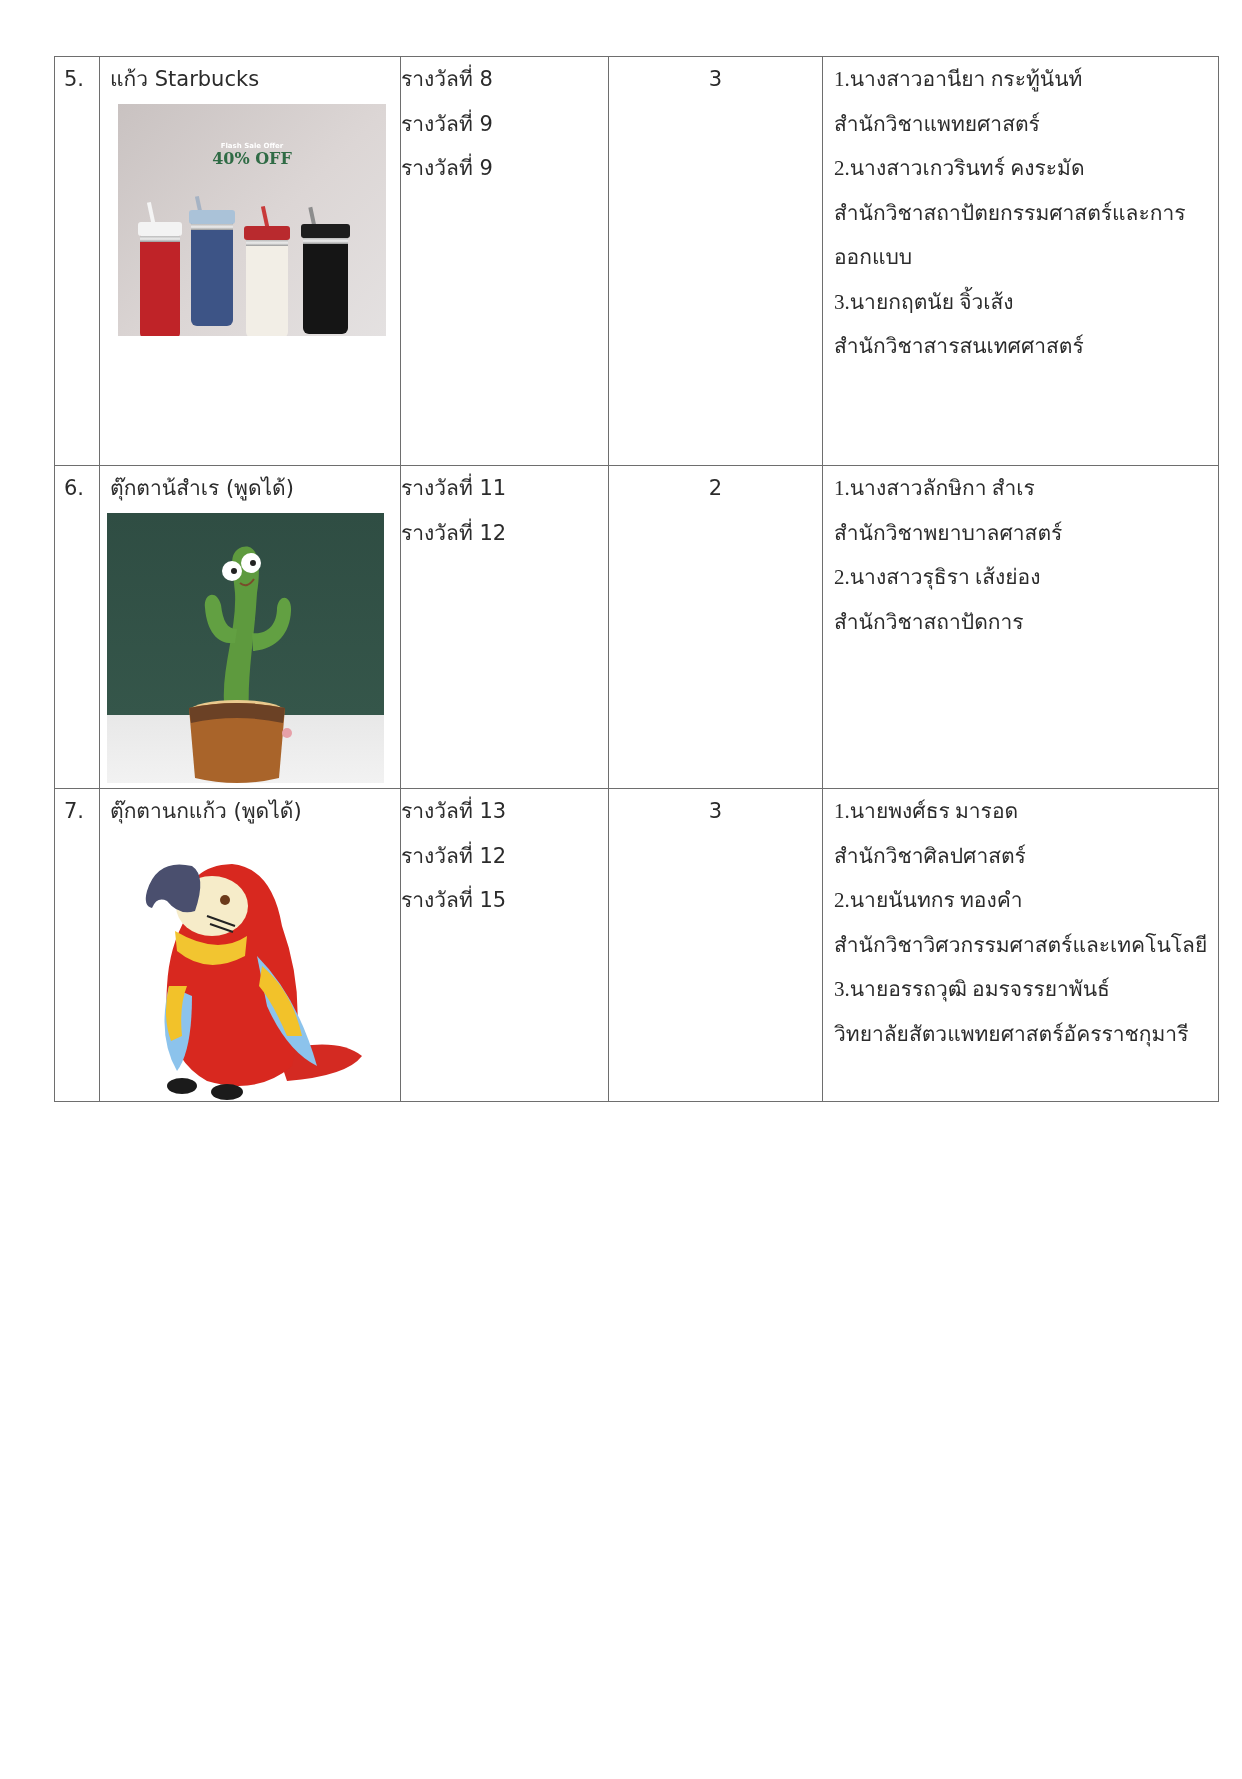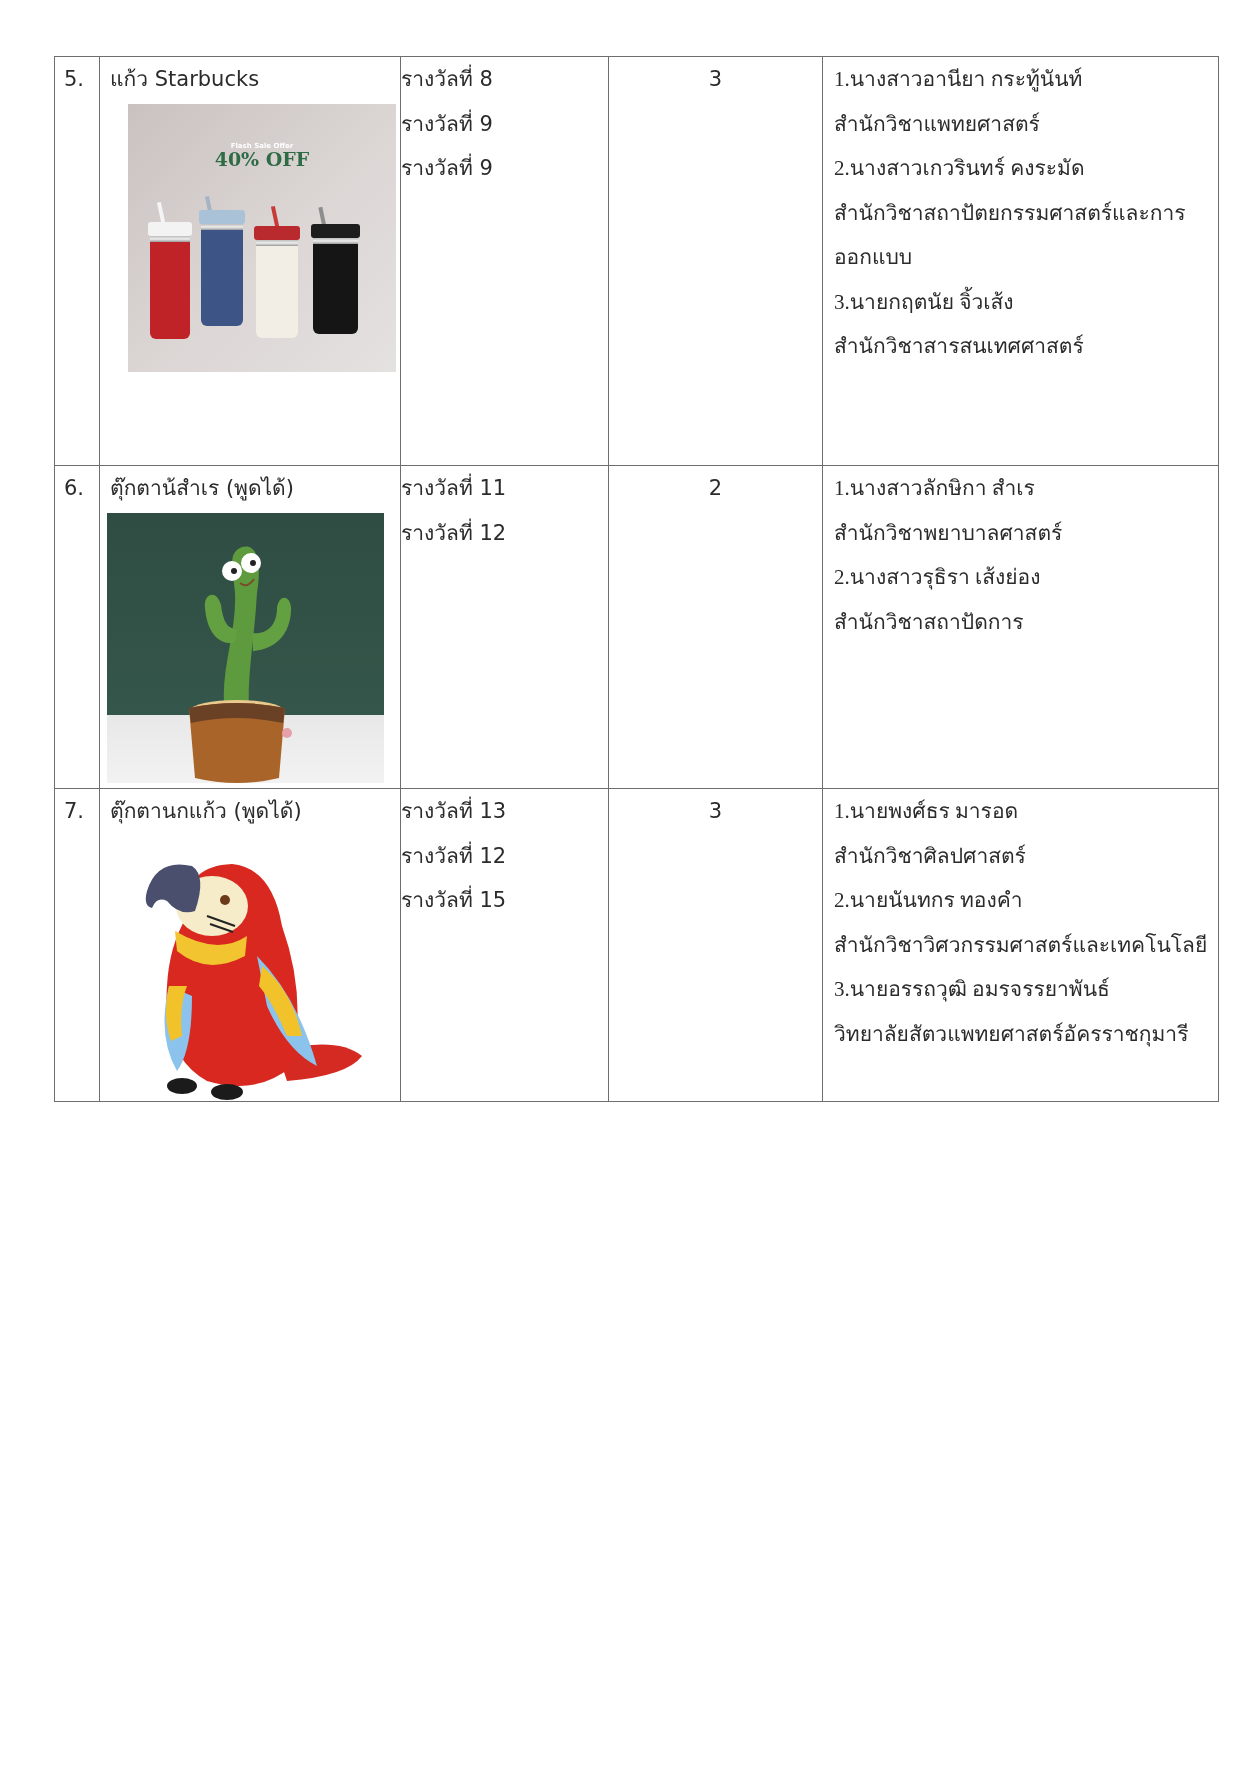--- a/index.html
+++ b/index.html
@@ -8,24 +8,24 @@
   table.prize { position:absolute; left:54px; top:56px; border-collapse:collapse; table-layout:fixed; width:1165px; }
   table.prize td { border:1.5px solid #6e6e6e; vertical-align:top; padding:0; font-size:21px; line-height:44.5px; }
   td.no { width:45px; padding-left:9px !important; box-sizing:border-box; }
   td.item { width:301px; padding-left:10px !important; box-sizing:border-box; }
   td.prizes { width:207px; text-align:left; }
   td.count { width:213px; text-align:center; }
   td.winners { padding-left:11px !important; box-sizing:border-box;font-family:Liberation Serif, serif; }
   .line { display:block; white-space:nowrap; }
   .img { position:relative; overflow:hidden; }
   
-  .img-tumblers { width:268px; height:268px; margin-left:18px; margin-top:2px;
+  .img-tumblers { width:268px; height:232px; margin-left:8px; margin-top:2px;
     background:linear-gradient(135deg,#c9c2c1 0%,#dcd6d5 55%,#e4e1e1 100%); }
   .img-tumblers .flash { position:absolute; top:20px; width:100%; text-align:center; color:#fff; font-size:7px; font-weight:bold; }
-  .img-tumblers .off { position:absolute; top:33px; width:100%; text-align:center; color:#2f6b45; font-family:"DejaVu Serif", serif; font-size:19px; font-weight:bold; }
+  .img-tumblers .off { position:absolute; top:33px; width:100%; text-align:center; color:#2f6b45; font-family:"DejaVu Serif", serif; font-size:16px; font-weight:bold; }
   .tumbler { position:absolute; border-radius:3px 3px 6px 6px; }
   .tumbler .lid { position:absolute; left:-2px; right:-2px; top:-12px; height:14px; border-radius:3px; }
   .tumbler .band { position:absolute; left:0; right:0; top:2px; height:6px; background:linear-gradient(#bbb,#eee,#999); }
   .straw { position:absolute; width:4px; transform:rotate(-12deg); }
   
   .img-cactus { width:277px; height:270px; margin-left:-3px; margin-top:2px;
     background:linear-gradient(180deg,#2f4d43 0%,#35564a 75%,#e8e8e8 75%,#f2f2f2 100%); }
   .img-parrot { width:277px; height:265px; margin-left:-3px; margin-top:2px; background:#ffffff; }
 </style>
 </head>

